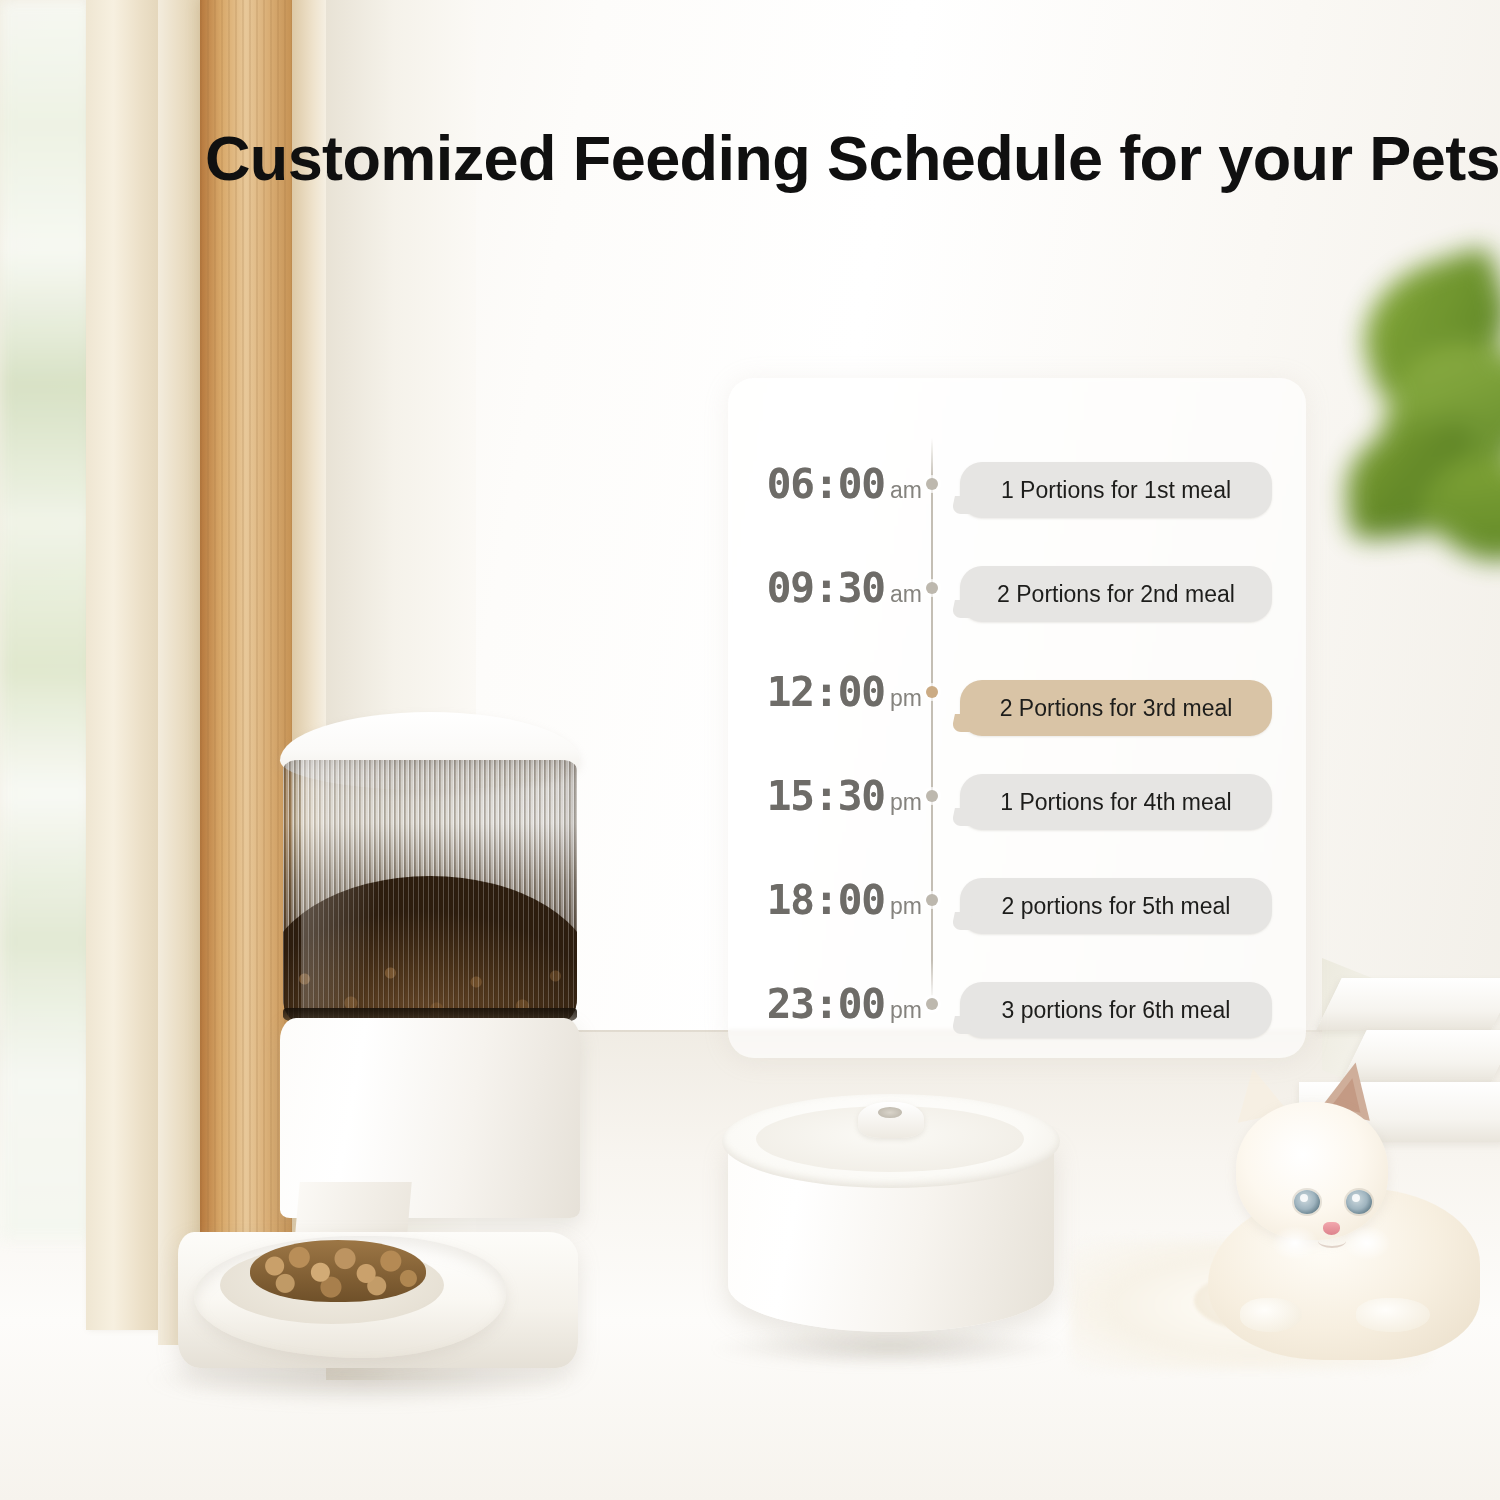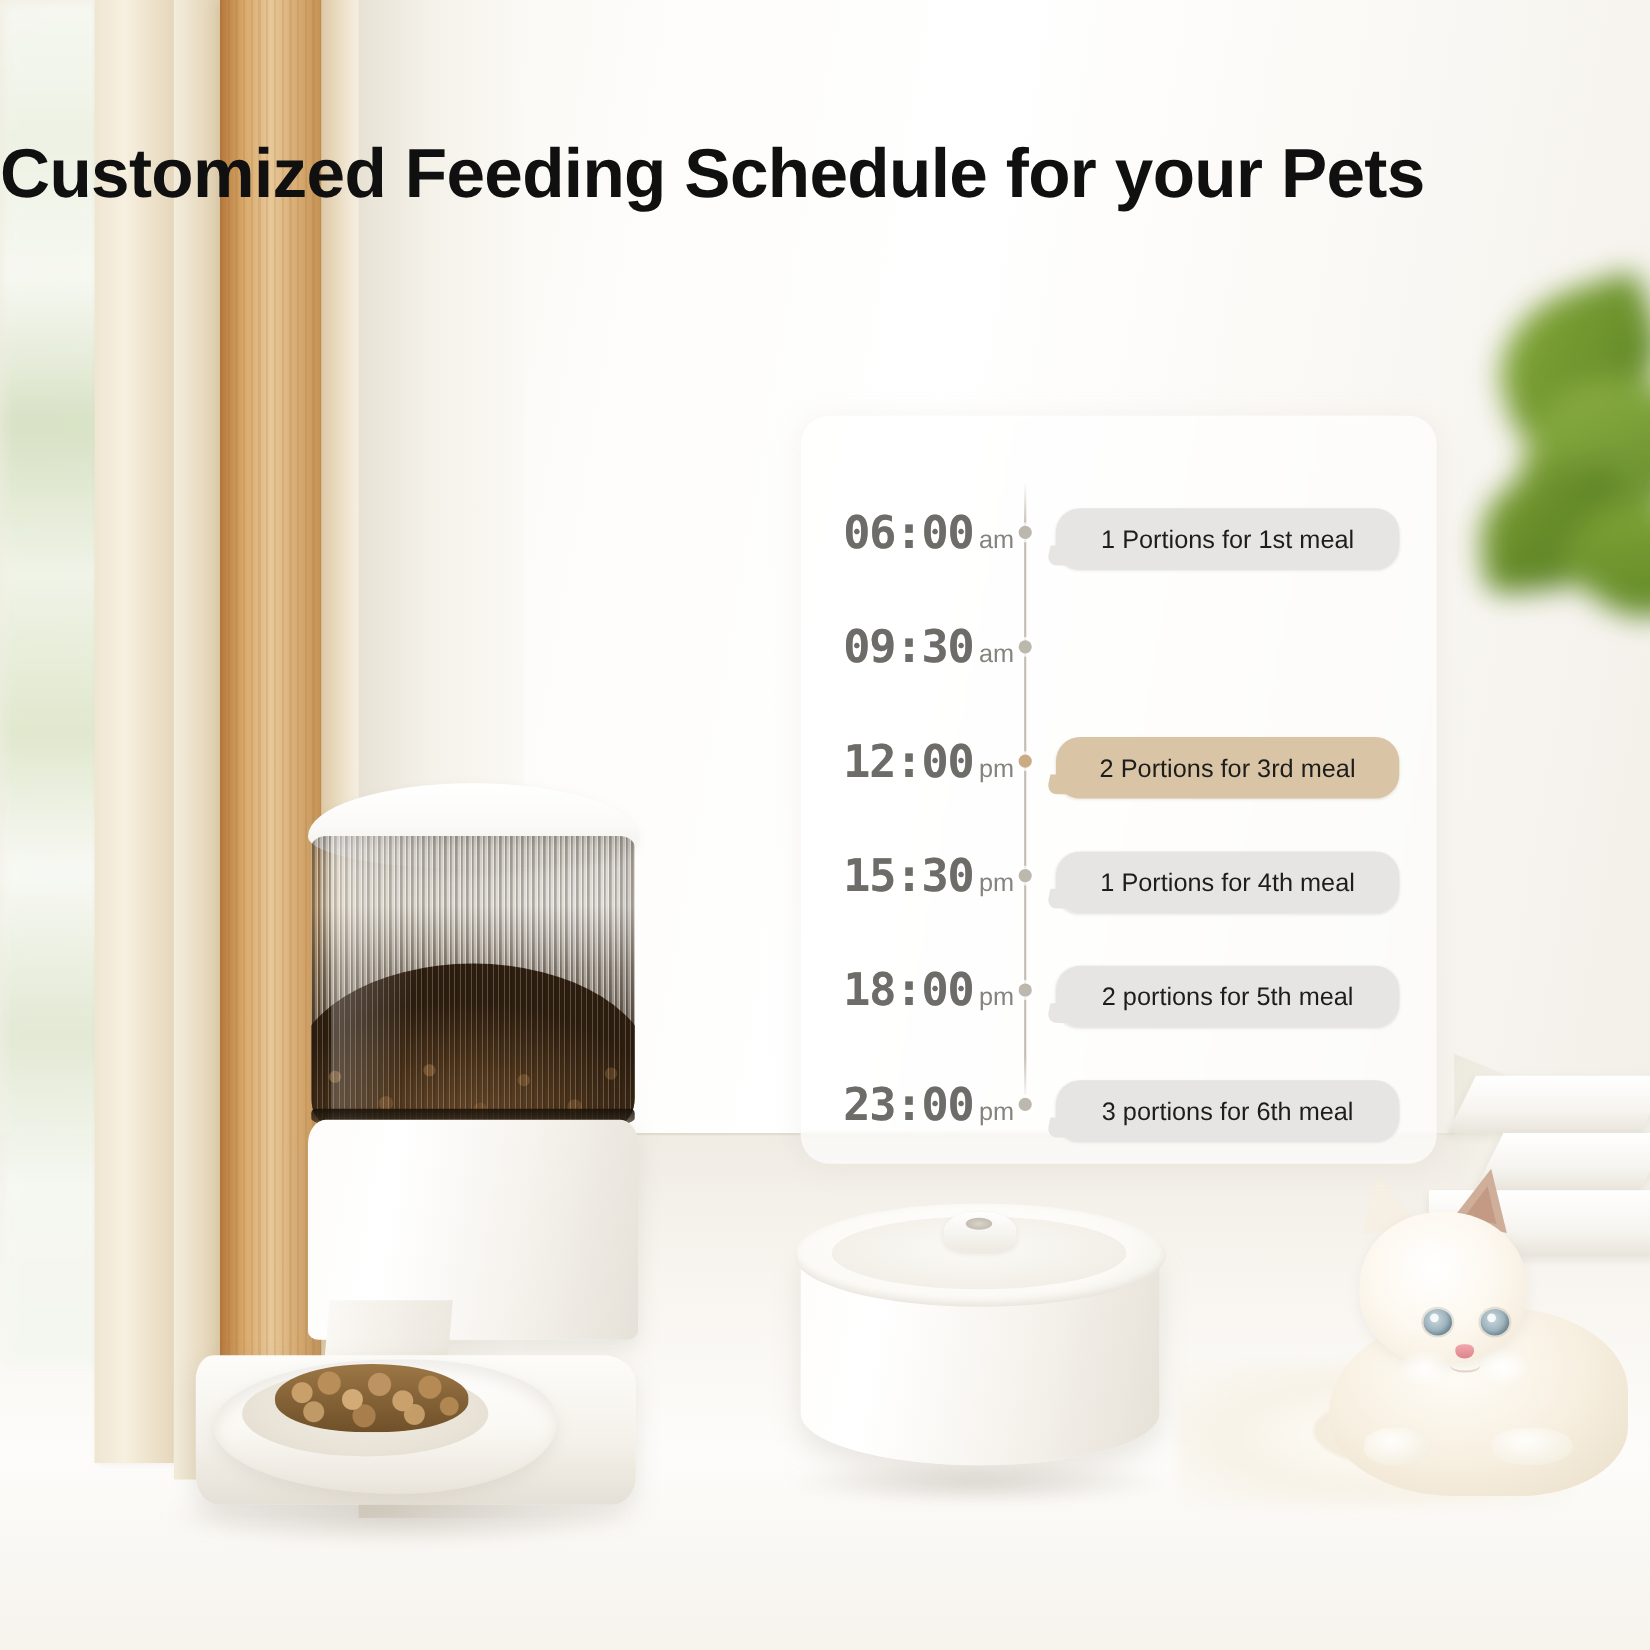--- a/index.html
+++ b/index.html
@@ -349,21 +349,21 @@
   }
   .feeder-shadow {
     position:absolute; left:150px; top:1352px; width:420px; height:54px;
     background:radial-gradient(ellipse,rgba(160,152,138,.32) 0%,rgba(160,152,138,0) 72%);
     filter:blur(6px);
   }
 
   
   .headline {
     position:absolute; left:0; right:0; top:122px;
-    text-align:left;
+    text-align:right;
     font-size:63px; font-weight:700; color:#101010;
     letter-spacing:-.6px;
     font-family:"Liberation Sans", sans-serif;
   }
   .subhead {
     position:absolute; left:0; right:0; top:218px;
     text-align:center;
     font-size:35px; font-weight:400; color:#2b2b2b;
     font-family:"Liberation Sans", sans-serif;
   }
@@ -518,29 +518,30 @@
       <div class="dot" style="top:26px"></div>
       <div class="pill" style="top:10px">1 Portions for 1st meal</div>
     </div>
 
     <div class="row r1">
       <div class="time-cell">
         <span class="t-digits">09:30</span>
         <span class="t-suffix">am</span>
       </div>
       <div class="dot" style="top:26px"></div>
+      <div class="pill" style="top:10px">2 Portions for 2nd meal</div>
     </div>
 
     <div class="row r2">
       <div class="time-cell">
         <span class="t-digits">12:00</span>
         <span class="t-suffix">pm</span>
       </div>
       <div class="dot accent" style="top:26px"></div>
-      <div class="pill accent" style="top:10px">2 Portions for 3rd meal</div>
+      <div class="pill accent" style="top:20px">2 Portions for 3rd meal</div>
     </div>
 
     <div class="row r3">
       <div class="time-cell">
         <span class="t-digits">15:30</span>
         <span class="t-suffix">pm</span>
       </div>
       <div class="dot" style="top:26px"></div>
       <div class="pill" style="top:10px">1 Portions for 4th meal</div>
     </div>

